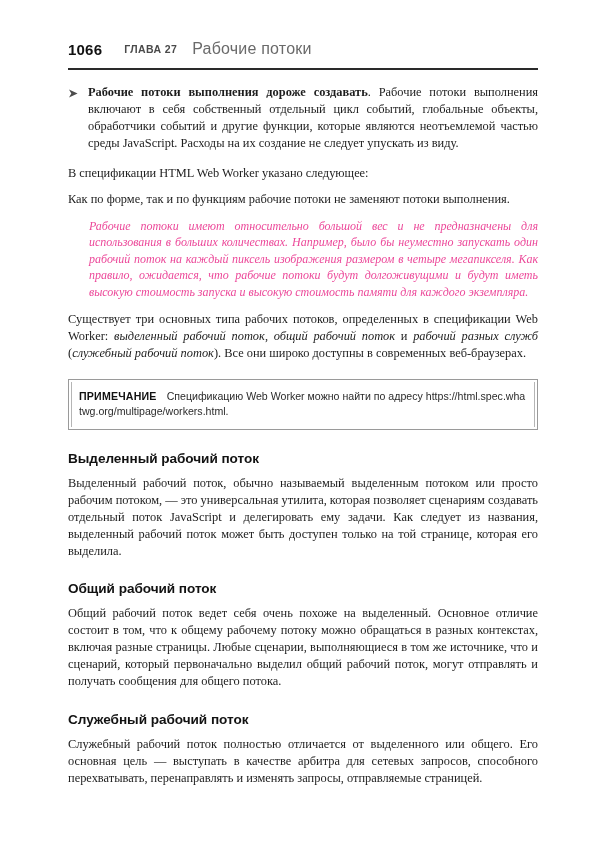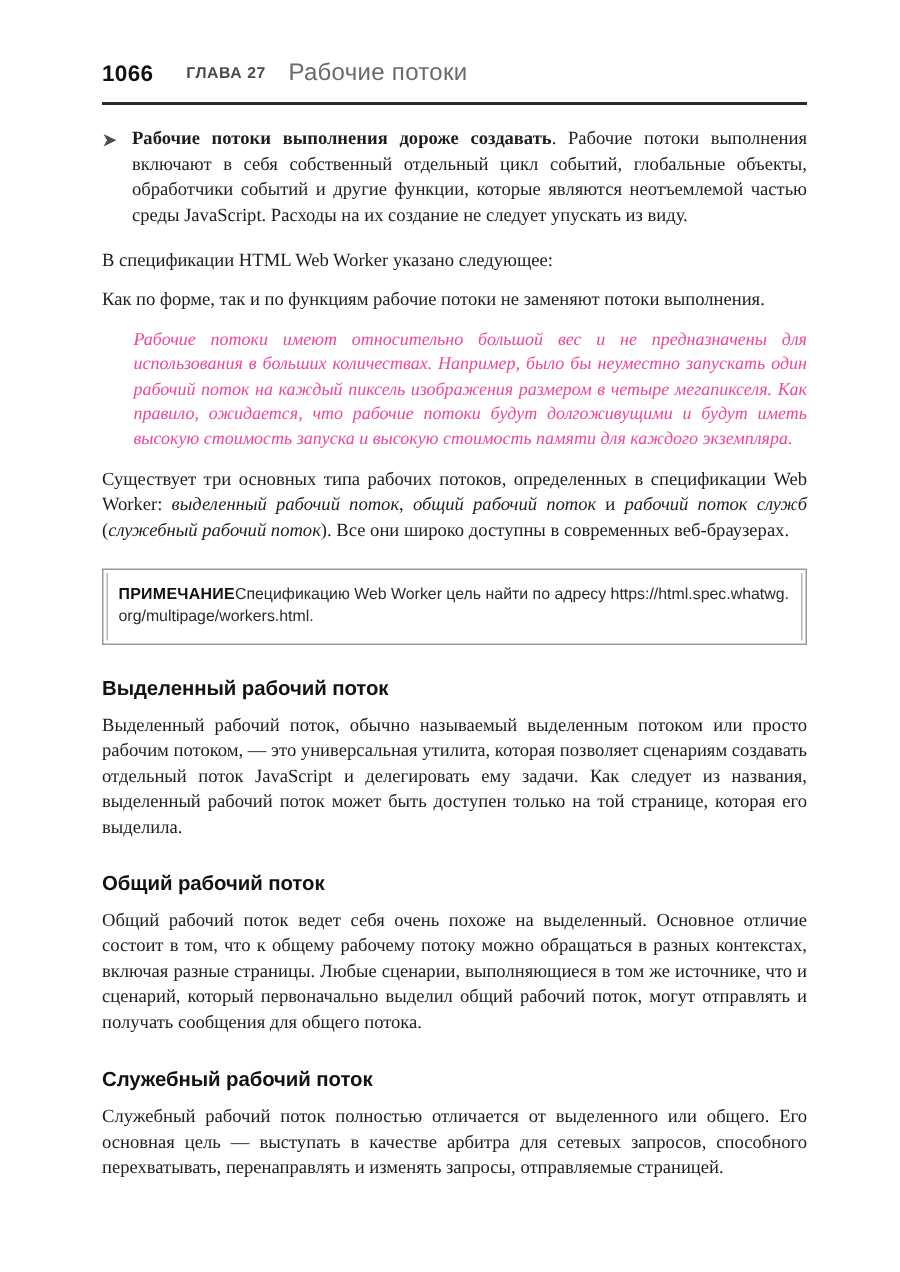--- a/index.html
+++ b/index.html
@@ -167,20 +167,21 @@
   .note .note-text {
     font-family: "Liberation Sans", "DejaVu Sans", sans-serif;
     font-size: 10.6px;
     line-height: 15.4px;
     color: #2b2b2b;
   }
   .note .note-label {
     font-weight: bold;
     color: #111111;
     letter-spacing: 0.2px;
+    margin-right: 10px;
   }
   .note .note-url {
     word-break: break-all;
   }
 </style>
 </head>
 <body>
 
 <div class="page">
 
@@ -203,24 +204,24 @@
     </div>
 
     <p class="body">В спецификации HTML Web Worker указано следующее:</p>
     <p class="body">Как по форме, так и по функциям рабочие потоки не заменяют потоки выполнения.</p>
 
     <blockquote class="quote">
       <p>Рабочие потоки имеют относительно большой вес и не предназначены для использования в больших количествах. Например, было бы неуместно запускать один рабочий поток на каждый пиксель изображения размером в четыре мегапикселя. Как правило, ожидается, что рабочие потоки будут долгоживущими и будут иметь высокую стоимость запуска и высокую стоимость памяти для каждого экземпляра.</p>
     </blockquote>
 
 
-    <p class="body"><span>Существует три основных типа рабочих потоков, определенных в спецификации Web Worker: </span><i>выделенный рабочий поток</i><span>, </span><i>общий рабочий поток</i><span> и </span><i>рабочий поток служб</i><span> (</span><i>служебный рабочий поток</i><span>). Все они широко доступны в современных веб-браузерах.</span></p>
+    <p class="body"><span>Существует три основных типа рабочих потоков, определенных в спецификации Web Worker: </span><i>выделенный рабочий поток</i><span>, </span><i>общий рабочий поток</i><span> и </span><i>рабочий разных служб</i><span> (</span><i>служебный рабочий поток</i><span>). Все они широко доступны в современных веб-браузерах.</span></p>
 
     <div class="note">
-      <div class="note-text"><span class="note-label">ПРИМЕЧАНИЕ</span><span>Спецификацию Web Worker цель найти по адресу </span><span class="note-url">https://html.spec.whatwg.org/multipage/workers.html.</span></div>
+      <div class="note-text"><span class="note-label">ПРИМЕЧАНИЕ</span><span>Спецификацию Web Worker можно найти по адресу </span><span class="note-url">https://html.spec.whatwg.org/multipage/workers.html.</span></div>
     </div>
 
     <h2 class="h-sub">Выделенный рабочий поток</h2>
     <p class="body">Выделенный рабочий поток, обычно называемый выделенным потоком или просто рабочим потоком, — это универсальная утилита, которая позволяет сценариям создавать отдельный поток JavaScript и делегировать ему задачи. Как следует из названия, выделенный рабочий поток может быть доступен только на той странице, которая его выделила.</p>
 
     <h2 class="h-sub">Общий рабочий поток</h2>
     <p class="body">Общий рабочий поток ведет себя очень похоже на выделенный. Основное отличие состоит в том, что к общему рабочему потоку можно обращаться в разных контекстах, включая разные страницы. Любые сценарии, выполняющиеся в том же источнике, что и сценарий, который первоначально выделил общий рабочий поток, могут отправлять и получать сообщения для общего потока.</p>
 
     <h2 class="h-sub">Служебный рабочий поток</h2>
     <p class="body">Служебный рабочий поток полностью отличается от выделенного или общего. Его основная цель — выступать в качестве арбитра для сетевых запросов, способного перехватывать, перенаправлять и изменять запросы, отправляемые страницей.</p>

